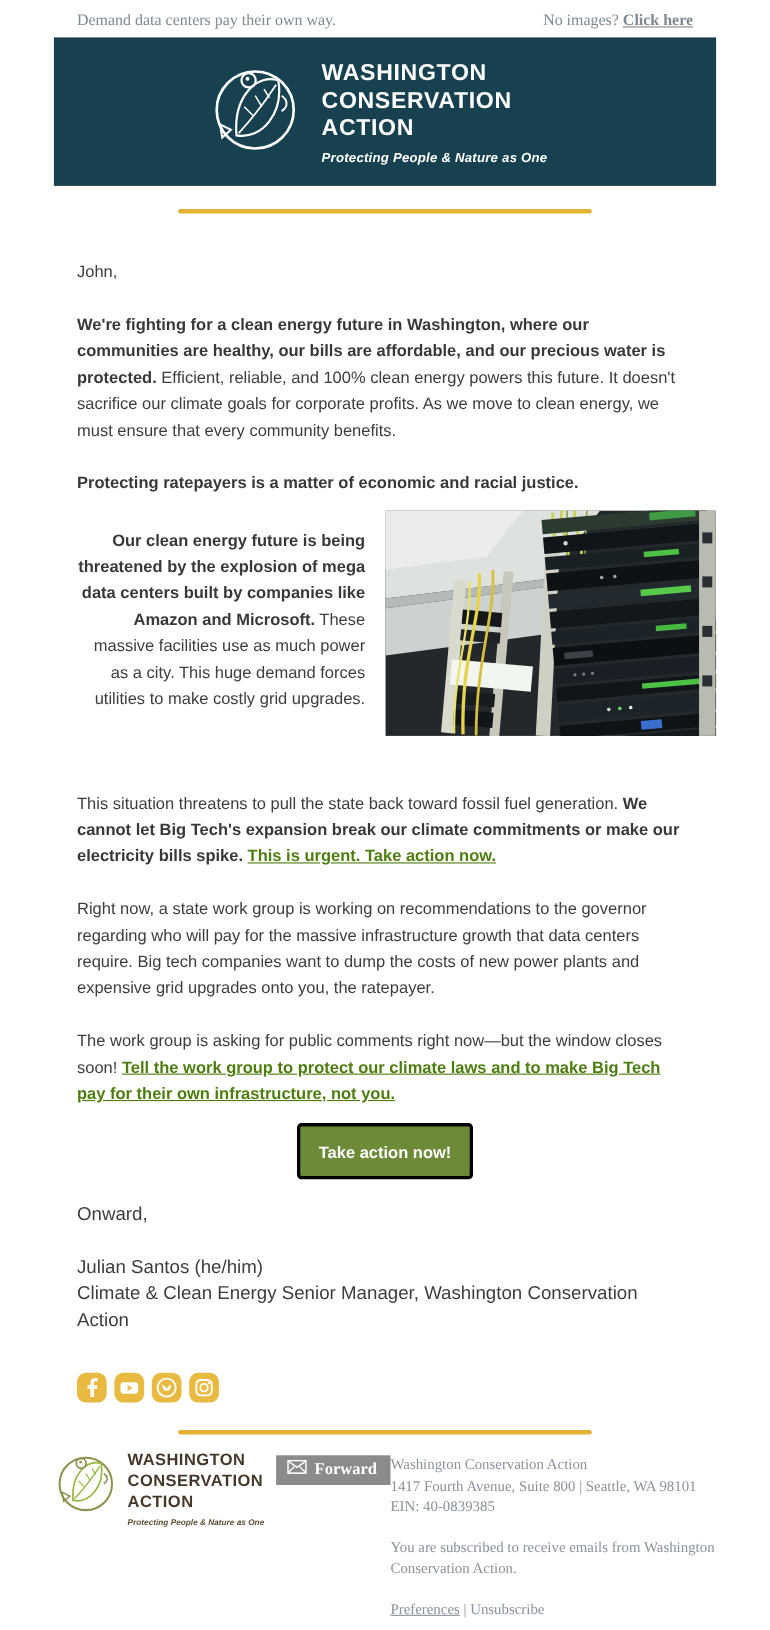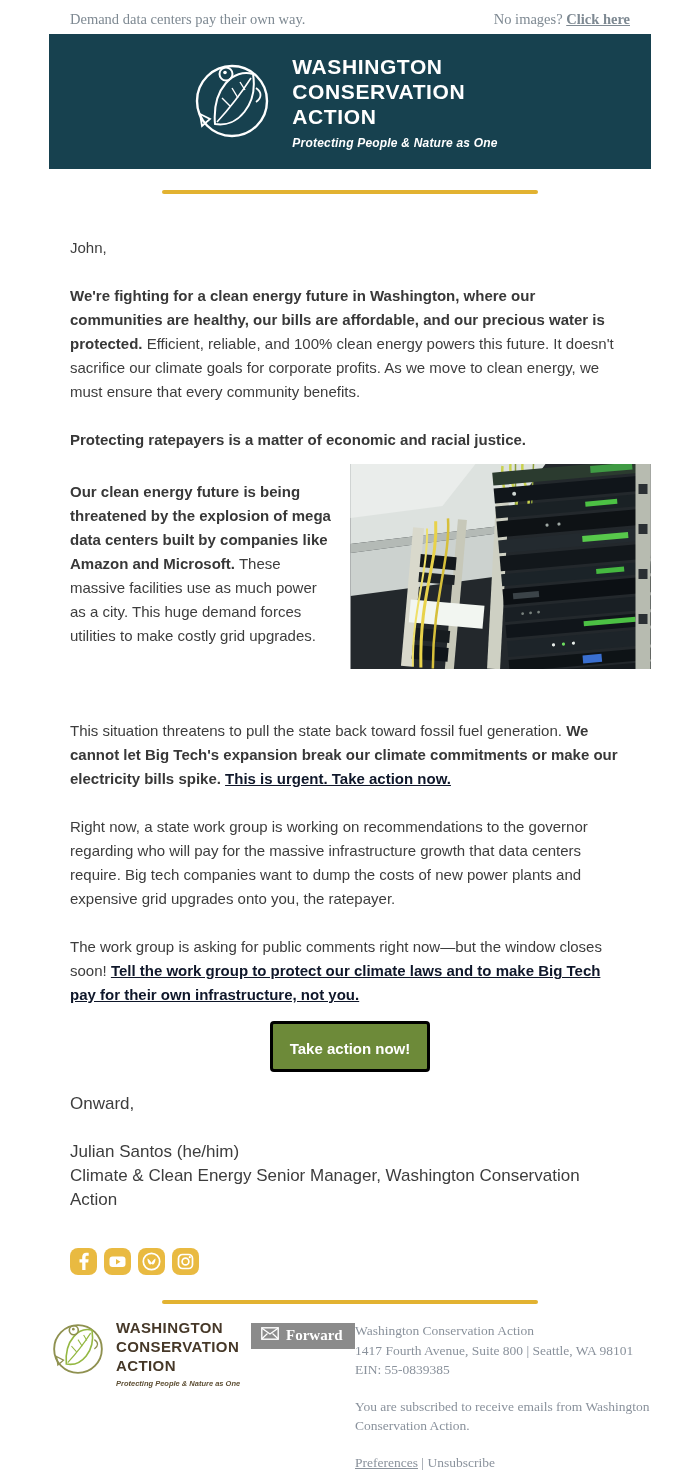--- a/index.html
+++ b/index.html
@@ -19,23 +19,23 @@
   .banner-text{color:#fff;}
   .banner-text .line{font-size:21px;font-weight:bold;letter-spacing:.6px;line-height:25px;}
   .banner-text .tag{font-size:12px;font-style:italic;font-weight:bold;margin-top:7px;letter-spacing:.2px;}
   
   .gold-rule{width:376px;height:4px;background:#e2b231;border-radius:2px;margin:21px auto 0;}
   
   .email{margin:0 49px;}
   .p{margin:24px 21px 0;font-size:15px;line-height:24px;}
   .p.first{margin-top:42px;}
   b,.bold{font-weight:bold;color:#383838;}
-  .link{color:#0f172a;font-weight:bold;text-decoration:underline;cursor:pointer;text-align:right;}
+  .link{color:#4d7c0f;font-weight:bold;text-decoration:underline;cursor:pointer;text-align:right;}
   .twocol{display:flex;margin-top:12px;}
-  .tc-text{margin-left:21px;width:262px;padding-top:16px;font-size:15px;line-height:24px;}
+  .tc-text{margin-left:21px;width:262px;padding-top:16px;font-size:15px;line-height:24px;text-align:right;}
   .tc-img{margin-left:auto;width:301px;height:205px;display:block;}
   .p.after-img{margin-top:50px;}
   
   .cta{margin-top:14px;text-align:center;}
   .cta-btn{display:inline-block;width:160px;height:51px;line-height:49px;
     background:#6d8a39;border:3px solid #000000;border-radius:4px;
     color:#fff;font-weight:bold;font-size:15px;text-align:center;cursor:pointer;
     box-sizing:border-box;}
   
   .sig{margin:24px 21px 0;font-size:17px;line-height:24px;}
@@ -256,21 +256,21 @@
         </svg>
       </span>
       <span>Forward</span>
     </span>
   </div>
 
   <div class="f-right">
     <div class="blk">
       <div class="row">Washington Conservation Action</div>
       <div class="row">1417 Fourth Avenue, Suite 800 | Seattle, WA 98101</div>
-      <div class="row">EIN: 55-0839385</div>
+      <div class="row">EIN: 40-0839385</div>
     </div>
     <div class="blk">You are subscribed to receive emails from Washington Conservation Action.</div>
     <div class="blk">
       <a class="u">Preferences</a>
       <span>|</span>
       <a class="nps">Unsubscribe</a>
     </div>
   </div>
 
 </div>

